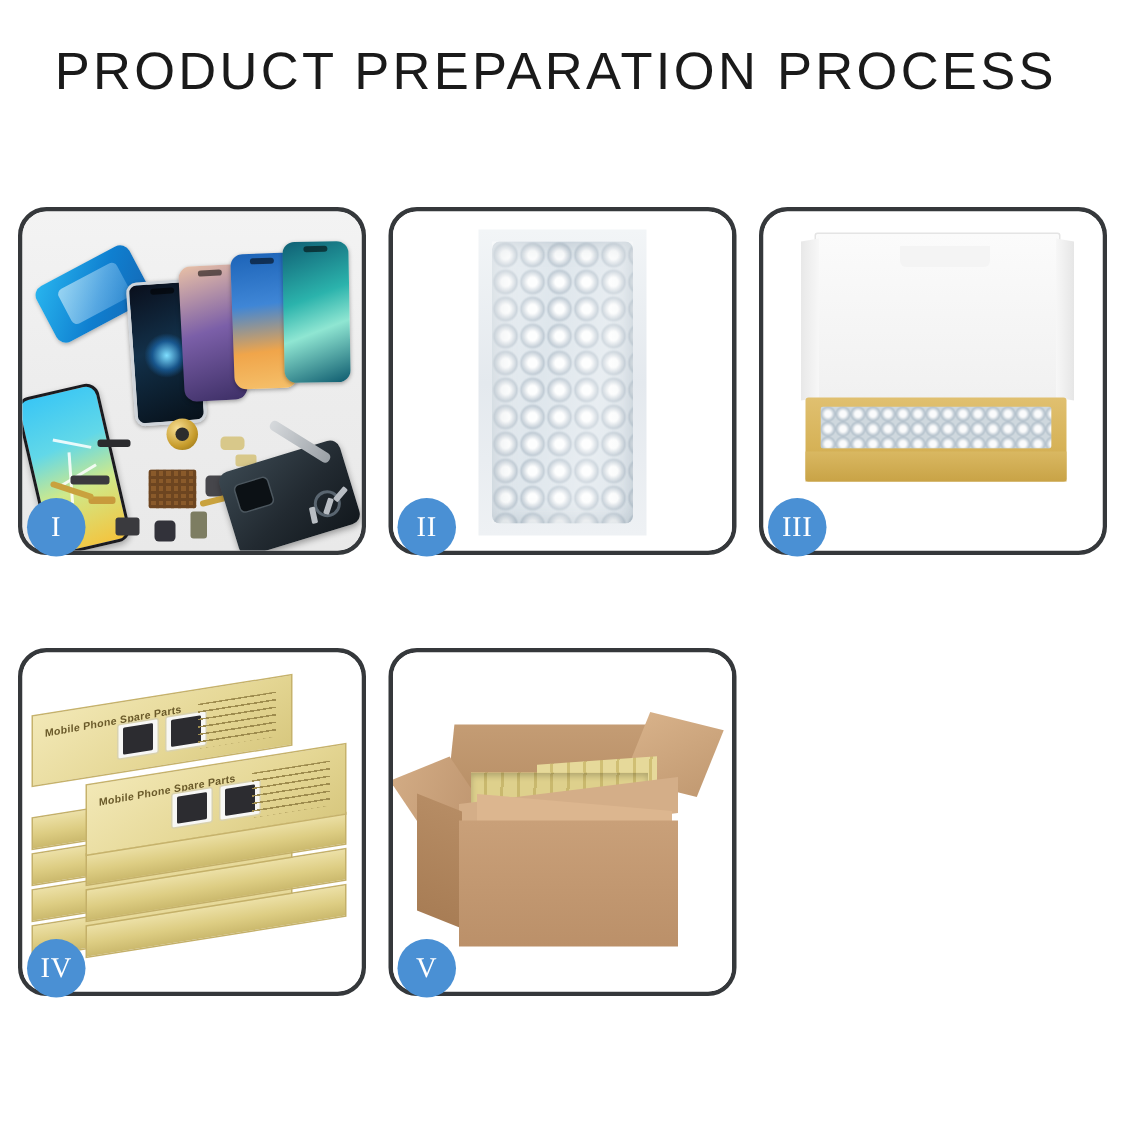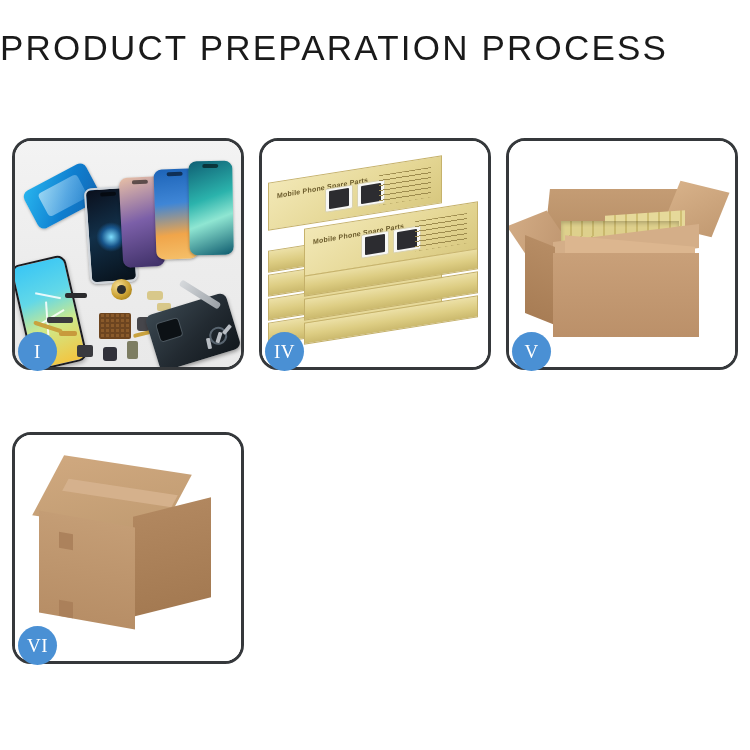--- a/index.html
+++ b/index.html
@@ -4,21 +4,21 @@
 <style>
   html,body{margin:0;padding:0;}
   body{
     width:750px;height:750px;
     background:#ffffff;
     font-family:"Liberation Sans", sans-serif;
     overflow:hidden;
   }
   .page{position:relative;width:750px;height:750px;}
 
-  .header{position:absolute;top:28px;left:0;width:741px;}
+  .header{position:absolute;top:28px;left:0;width:741px;text-align:center;}
   .title{
     font-size:35px;letter-spacing:2.2px;font-weight:400;
     color:#1a1a1a;line-height:1.12;white-space:nowrap;
   }
   .subtitle{
     margin-top:9px;font-size:15.2px;color:#1d1d1d;
     letter-spacing:.15px;white-space:nowrap;
   }
 
   .grid{
@@ -315,21 +315,40 @@
         <div class="flex2"></div>
         <div class="phone-back"></div>
         <div class="tool"></div>
         <div class="screw sc1"></div>
         <div class="screw sc2"></div>
         <div class="screw sc3"></div>
       </div>
       <div class="badge">I</div>
     </div>
 
-
+    <div class="panel">
+      <div class="panel-inner p2">
+        <div class="wrap-sheet"></div>
+        <div class="bubbles"></div>
+      </div>
+      <div class="badge">II</div>
+    </div>
+
+    <div class="panel">
+      <div class="panel-inner p3">
+        <div class="lid">
+          <span class="lidflap"></span>
+        </div>
+        <div class="tray">
+          <span class="tray-inner"></span>
+          <span class="tray-front"></span>
+        </div>
+      </div>
+      <div class="badge">III</div>
+    </div>
 
     <div class="panel">
       <div class="panel-inner p4">
         <div class="stack">
           <div class="ybox" style="top:150px;"></div>
           <div class="ybox" style="top:126px;"></div>
           <div class="ybox" style="top:102px;"></div>
           <div class="ybox" style="top:78px;"></div>
           <div class="ybox right" style="top:150px;"></div>
           <div class="ybox right" style="top:126px;"></div>
@@ -367,26 +386,15 @@
         <div class="ybox-fill2"></div>
         <div class="ybox-fill"></div>
         <div class="carton-top"></div>
         <div class="flap-front"></div>
         <div class="carton-side"></div>
         <div class="carton-body"></div>
       </div>
       <div class="badge">V</div>
     </div>
 
-    <div class="panel">
-      <div class="panel-inner p6">
-        <div class="sc-top"></div>
-        <div class="tape-top"></div>
-        <div class="sc-side"></div>
-        <div class="sc-front"></div>
-        <div class="tape-f1"></div>
-        <div class="tape-f2"></div>
-      </div>
-      <div class="badge">VI</div>
-    </div>
 
   </div>
 </div>
 
 </body></html>

